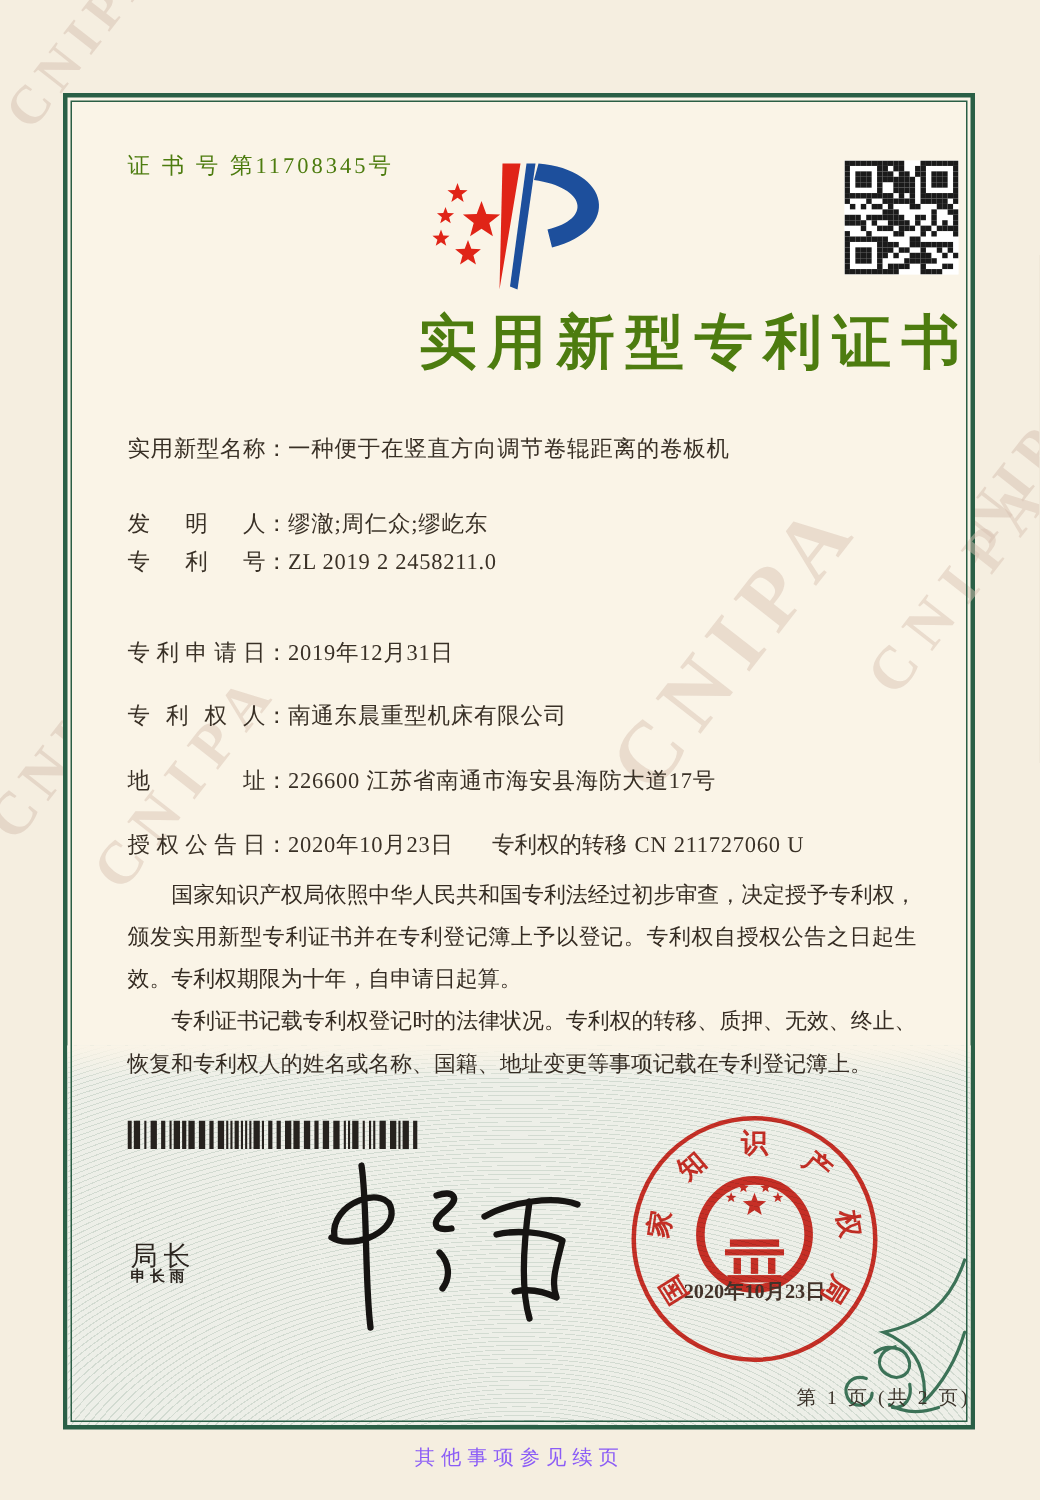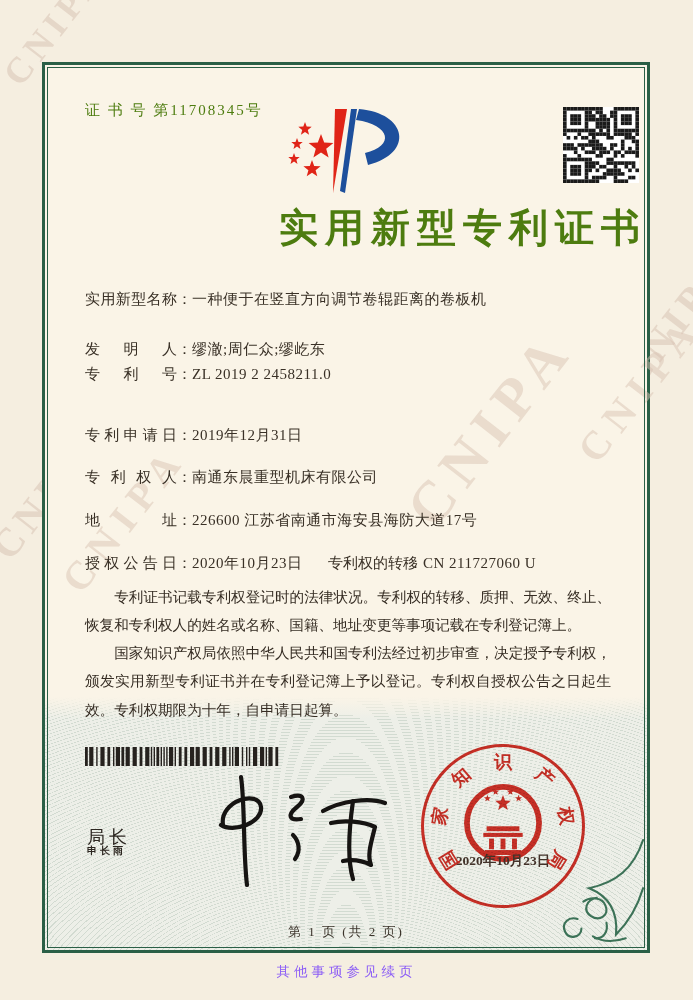--- a/index.html
+++ b/index.html
@@ -100,21 +100,21 @@
     transform-origin:center;white-space:nowrap;
   }
   .seal-emblem{position:absolute;left:41px;top:36px;width:82px;height:86px;}
   .seal-date{
     position:absolute;left:0;top:108px;width:100%;text-align:center;
     font-size:13.5px;font-weight:600;color:#3f2b22;
   }
   .ornament{position:absolute;left:494px;top:141px;width:106px;height:110px;}
   
   .page-info{
-    position:absolute;left:0;top:858px;width:100%;text-align:center;
+    position:absolute;left:0;top:858px;width:100%;text-align:right;
     font-size:13px;letter-spacing:2px;color:#3c342b;z-index:3;
   }
   .continuation{
     position:absolute;left:0;top:963px;width:100%;text-align:center;
     font-size:13.5px;letter-spacing:4px;color:#8b5cf6;z-index:2;
   }
 </style>
 </head>
 <body>
 
@@ -423,22 +423,22 @@
       <span class="f-label">地址</span><span class="f-colon">：</span><span class="f-value">226600 江苏省南通市海安县海防大道17号</span>
     </div>
     <div class="field-row" style="top:489px">
       <span class="f-label">授权公告日</span><span class="f-colon">：</span><span class="f-value">2020年10月23日</span>
       <span class="pair2">
         <span class="f-label">专利权的转移</span><span class="f-colon">：</span><span class="f-value">CN 211727060 U</span>
       </span>
     </div>
 
     <div class="body-text">
+      <p>国家知识产权局依照中华人民共和国专利法经过初步审查，决定授予专利权，颁发实用新型专利证书并在专利登记簿上予以登记。专利权自授权公告之日起生效。专利权期限为十年，自申请日起算。</p>
       <p>专利证书记载专利权登记时的法律状况。专利权的转移、质押、无效、终止、恢复和专利权人的姓名或名称、国籍、地址变更等事项记载在专利登记簿上。</p>
-      <p>国家知识产权局依照中华人民共和国专利法经过初步审查，决定授予专利权，颁发实用新型专利证书并在专利登记簿上予以登记。专利权自授权公告之日起生效。专利权期限为十年，自申请日起算。</p>
     </div>
 
     <div class="panel">
       <svg id="barcode-svg" class="barcode" viewBox="0 0 196 19" preserveAspectRatio="none">
           <rect x="0.0" y="0" width="2.8" height="19" fill="#26221e"></rect>
           <rect x="4.2" y="0" width="4.2" height="19" fill="#26221e"></rect>
           <rect x="11.2" y="0" width="1.4" height="19" fill="#26221e"></rect>
           <rect x="15.4" y="0" width="4.2" height="19" fill="#26221e"></rect>
           <rect x="22.4" y="0" width="2.8" height="19" fill="#26221e"></rect>
           <rect x="28.0" y="0" width="1.4" height="19" fill="#26221e"></rect>

